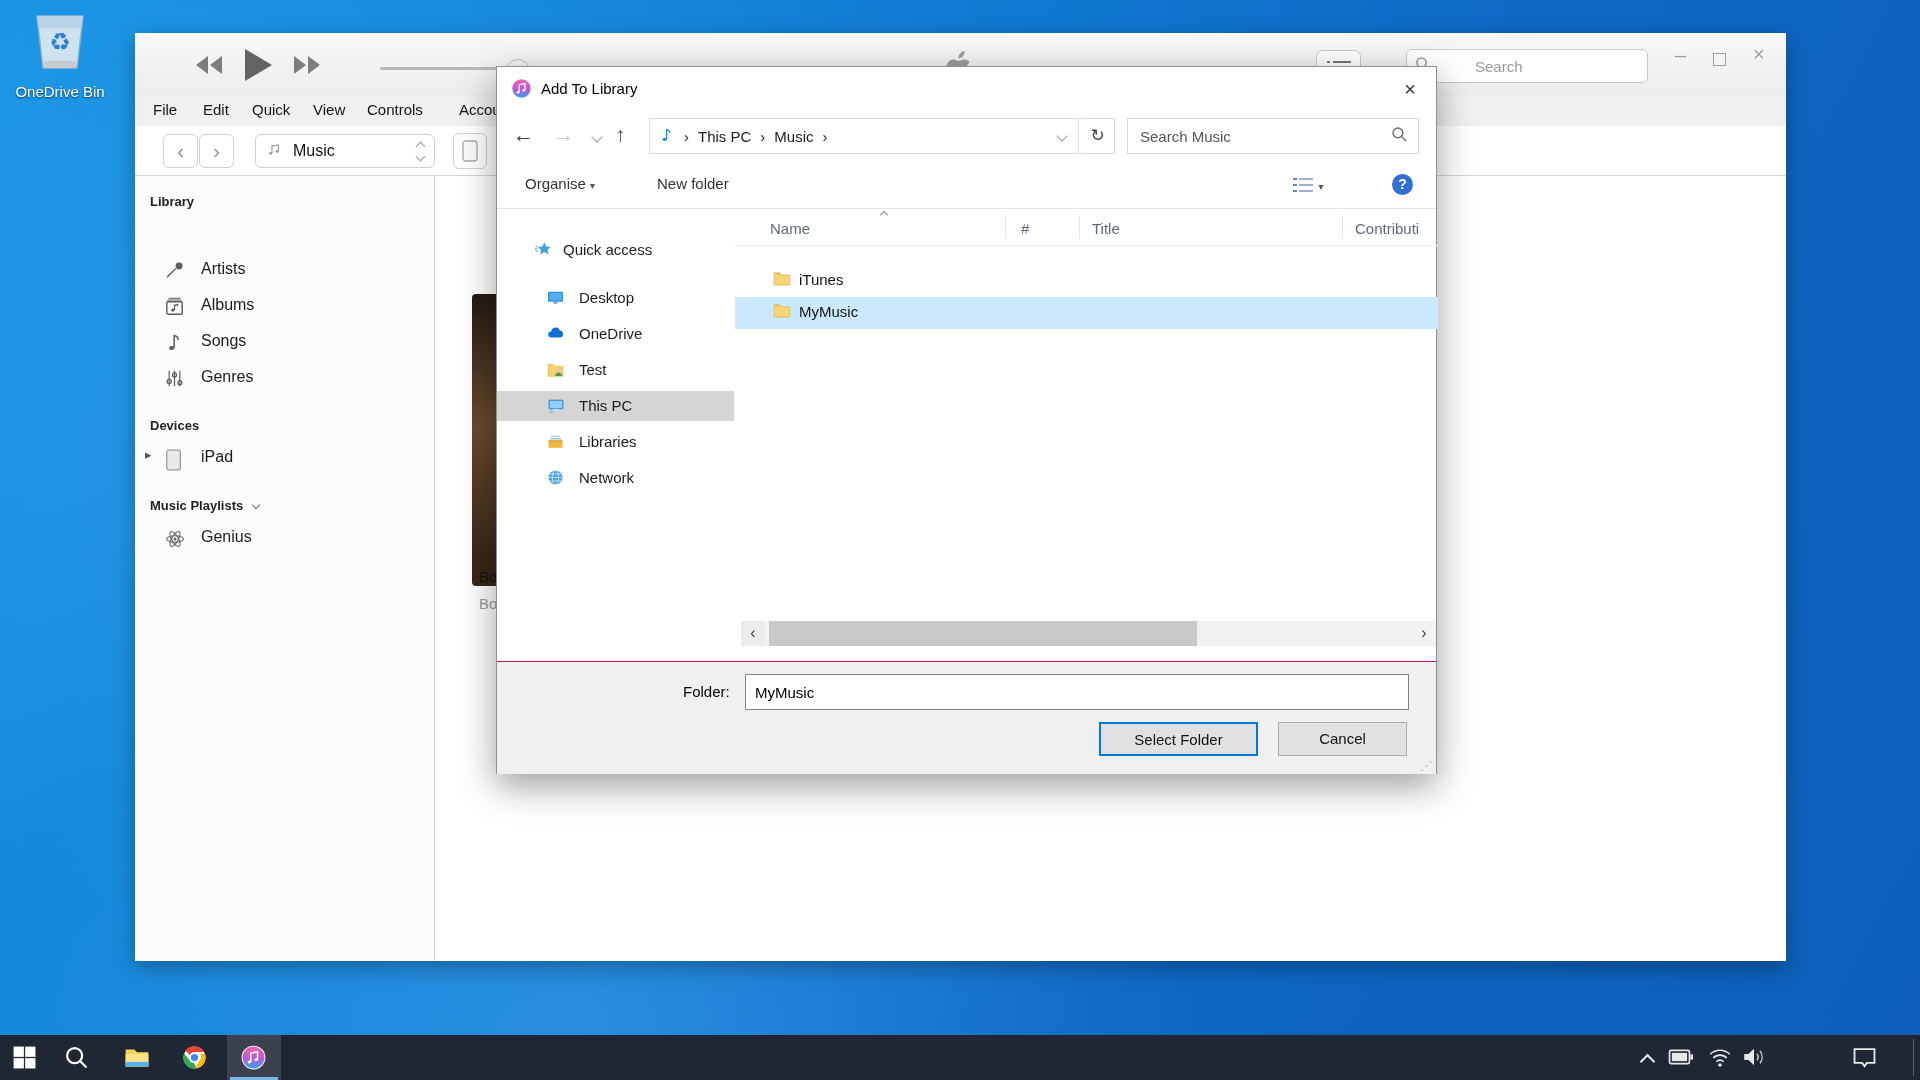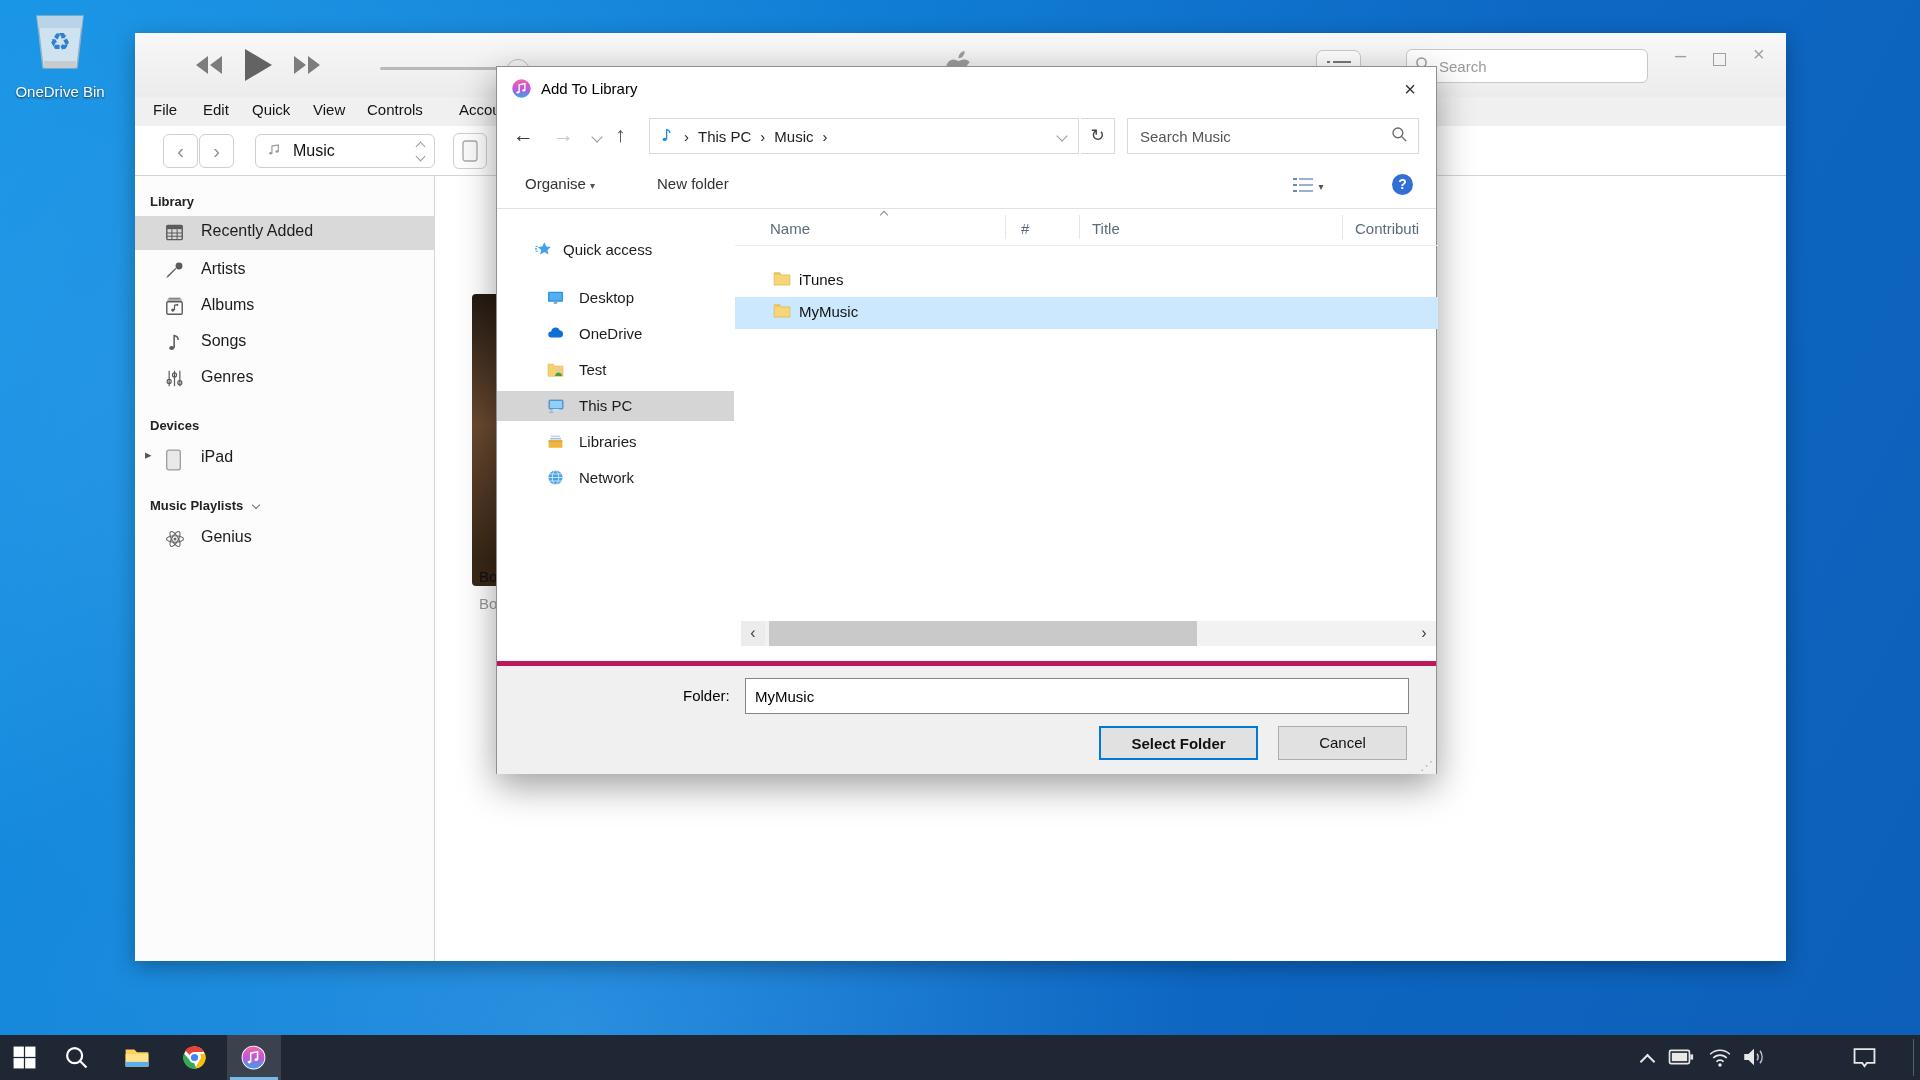--- a/index.html
+++ b/index.html
@@ -15,21 +15,21 @@
   .deskicon{width:96px;text-align:center;color:#fff;font-size:15px;}
   .deskicon .lbl{text-shadow:0 1px 2px rgba(0,0,0,.65);display:block;margin-top:2px;}
   
   #itunes{left:135px;top:33px;width:1651px;height:928px;background:#fff;box-shadow:0 6px 20px rgba(0,0,0,.3);}
   .it-toolbar{left:0;top:0;width:100%;height:64px;background:linear-gradient(#f8f8f8,#ececec);border-bottom:1px solid #c9c9c9;}
   .pb-icon{display:inline-block;vertical-align:middle;}
   .vol-line{left:245px;top:34px;width:118px;height:3px;background:#b9b9b9;border-radius:2px;}
   .vol-knob{left:371px;top:26px;width:22px;height:22px;border-radius:50%;background:#f4f4f4;border:1px solid #bdbdbd;}
   .lcd-apple{left:806px;top:14px;}
   .round-btn{border:1px solid #c9c9c9;border-radius:7px;background:#fdfdfd;box-sizing:border-box;}
-  .it-search{left:1271px;top:16px;width:242px;height:34px;border:1px solid #c9c9c9;border-radius:6px;background:#fff;display:flex;align-items:center;padding:0 8px;box-sizing:border-box;}
+  .it-search{left:1271px;top:16px;width:242px;height:34px;border:1px solid #c9c9c9;border-radius:6px;background:#fff;display:flex;align-items:center;padding:0 8px;box-sizing:border-box;gap:36px;}
   .it-search input{border:0;outline:0;flex:1;font-size:15px;color:#444;background:transparent;margin-left:6px;font-family:inherit;}
   .it-search input::placeholder{color:#9a9a9a;}
   .wc{position:absolute;color:#9f9f9f;font-size:20px;line-height:20px;}
   .maxbox{width:11px;height:11px;border:1.6px solid #9f9f9f;display:inline-block;}
   .it-menubar{left:0;top:64px;width:100%;height:29px;background:#f0f0f0;}
   .menu-item{position:absolute;top:4px;font-size:15px;color:#141414;}
   .it-navrow{left:0;top:93px;width:100%;height:50px;background:#fff;border-bottom:1px solid #d4d4d4;box-sizing:border-box;}
   .nav-btn{position:absolute;top:8px;width:35px;height:34px;border:1px solid #cfcfcf;border-radius:6px;color:#8f8f8f;
     font-size:20px;text-align:center;line-height:32px;background:#fff;box-sizing:border-box;}
   .selector{position:absolute;left:120px;top:8px;width:180px;height:34px;border:1px solid #cfcfcf;border-radius:6px;display:flex;align-items:center;box-sizing:border-box;background:#fff;}
@@ -71,21 +71,21 @@
   .filelist{left:238px;top:142px;width:703px;height:412px;}
   .fl-head{position:absolute;left:0;top:0;width:100%;height:36px;border-bottom:1px solid #ececec;font-size:15px;color:#5b6b7c;}
   .col-sep{position:absolute;top:6px;width:1px;height:24px;background:#e5e5e5;}
   .fl-row{position:absolute;left:0;width:100%;height:31px;font-size:15px;color:#111;}
   .fl-row .ic{position:absolute;left:38px;top:6px;}
   .fl-row .tx{position:absolute;left:64px;top:6px;}
   .row-sel{background:#cce8ff;}
   .hscroll{left:244px;top:554px;width:695px;height:25px;background:#f2f2f2;}
   .hs-btn{position:absolute;top:0;width:24px;height:25px;background:#ececec;color:#3f3f3f;font-size:16px;text-align:center;line-height:24px;}
   .hs-thumb{position:absolute;left:28px;top:0;width:428px;height:25px;background:#c9c9c9;}
-  .dlg-footer{left:0;top:594px;width:100%;height:113px;background:#f0f0f0;border-top:5px solid #be185d;box-sizing:border-box;}
+  .dlg-footer{left:0;top:594px;width:100%;height:113px;background:#f0f0f0;border-top:1px solid #be185d;box-sizing:border-box;}
   .folder-lbl{position:absolute;left:186px;top:21px;font-size:15px;color:#000;}
   .folder-input{position:absolute;left:248px;top:12px;width:664px;height:36px;border:1px solid #858585;box-sizing:border-box;font-size:15px;color:#000;padding:0 9px;font-family:inherit;outline:0;background:#fff;}
   .btn{position:absolute;top:60px;height:34px;background:#e1e1e1;font-size:15px;color:#111;text-align:center;line-height:31px;box-sizing:border-box;}
   .btn-default{border:2px solid #0078d7;}
   .btn-normal{border:1px solid #adadad;}
   .grip{position:absolute;right:3px;bottom:1px;color:#b5b5b5;font-size:13px;}
   
   #taskbar{left:0;top:1035px;width:1920px;height:45px;background:#1e2733;}
   .tb-ic{position:absolute;top:10px;width:25px;height:25px;}
   .tb-active{position:absolute;left:227px;top:0;width:54px;height:45px;background:rgba(255,255,255,.13);}
@@ -192,29 +192,20 @@
       <div class="device-btn">
         <svg width="16" height="22" viewBox="0 0 16 22">
             <rect x="1" y="1" width="14" height="20" rx="2.5" fill="#fafafa" stroke="#a8a8a8" stroke-width="1.3"></rect>
           </svg>
       </div>
     </div>
 
     <div class="abs it-sidebar">
       <span class="sb-header" style="top:18px;">Library</span>
 
-      <div class="sb-row sb-sel" style="top:40px;">
-        <span class="ic">
-          <svg width="19" height="19" viewBox="0 0 16 16">
-              <rect x="1.5" y="2" width="13" height="12" rx="1" fill="none" stroke="#5c5c5c" stroke-width="1.2"></rect>
-              <rect x="1.5" y="2" width="13" height="3.2" fill="#5c5c5c"></rect>
-              <path d="M1.5 8.4h13M1.5 11.2h13M5.8 5.2v8.8M10.2 5.2v8.8" stroke="#5c5c5c" stroke-width=".9"></path>
-            </svg></span>
-        <span class="tx">Recently Added</span>
-      </div>
       <div class="sb-row" style="top:78px;">
         <span class="ic">
           <svg width="19" height="19" viewBox="0 0 16 16">
               <circle cx="11.8" cy="4.2" r="2.9" fill="#5c5c5c"></circle>
               <path d="M9.6 6.5L3.2 13l-2 1.6 1-2.4 6.6-6.4" fill="#5c5c5c"></path>
             </svg></span>
         <span class="tx">Artists</span>
       </div>
       <div class="sb-row" style="top:114px;">
         <span class="ic">
@@ -437,21 +428,21 @@
 
     <div class="abs hscroll">
       <span class="hs-btn" style="left:0;">‹</span>
       <span class="hs-thumb"></span>
       <span class="hs-btn" style="right:0;background:#f2f2f2;">›</span>
     </div>
 
     <div class="abs dlg-footer">
       <span class="folder-lbl">Folder:</span>
       <input class="folder-input" value="MyMusic" style="">
-      <div class="btn btn-default" style="left:602px;width:159px;font-weight:bold;">Select Folder</div>
+      <div class="btn btn-default" style="left:602px;width:159px;">Select Folder</div>
       <div class="btn btn-normal" style="left:781px;width:129px;">Cancel</div>
       <span class="grip">⋰</span>
     </div>
   </div>
 
   <div id="taskbar" class="abs">
     <span class="tb-ic" style="left:12px;">
       <svg width="25" height="25" viewBox="0 0 16 16">
           <rect x="1" y="1" width="6.6" height="6.6" fill="#fff"></rect>
           <rect x="8.4" y="1" width="6.6" height="6.6" fill="#fff"></rect>

